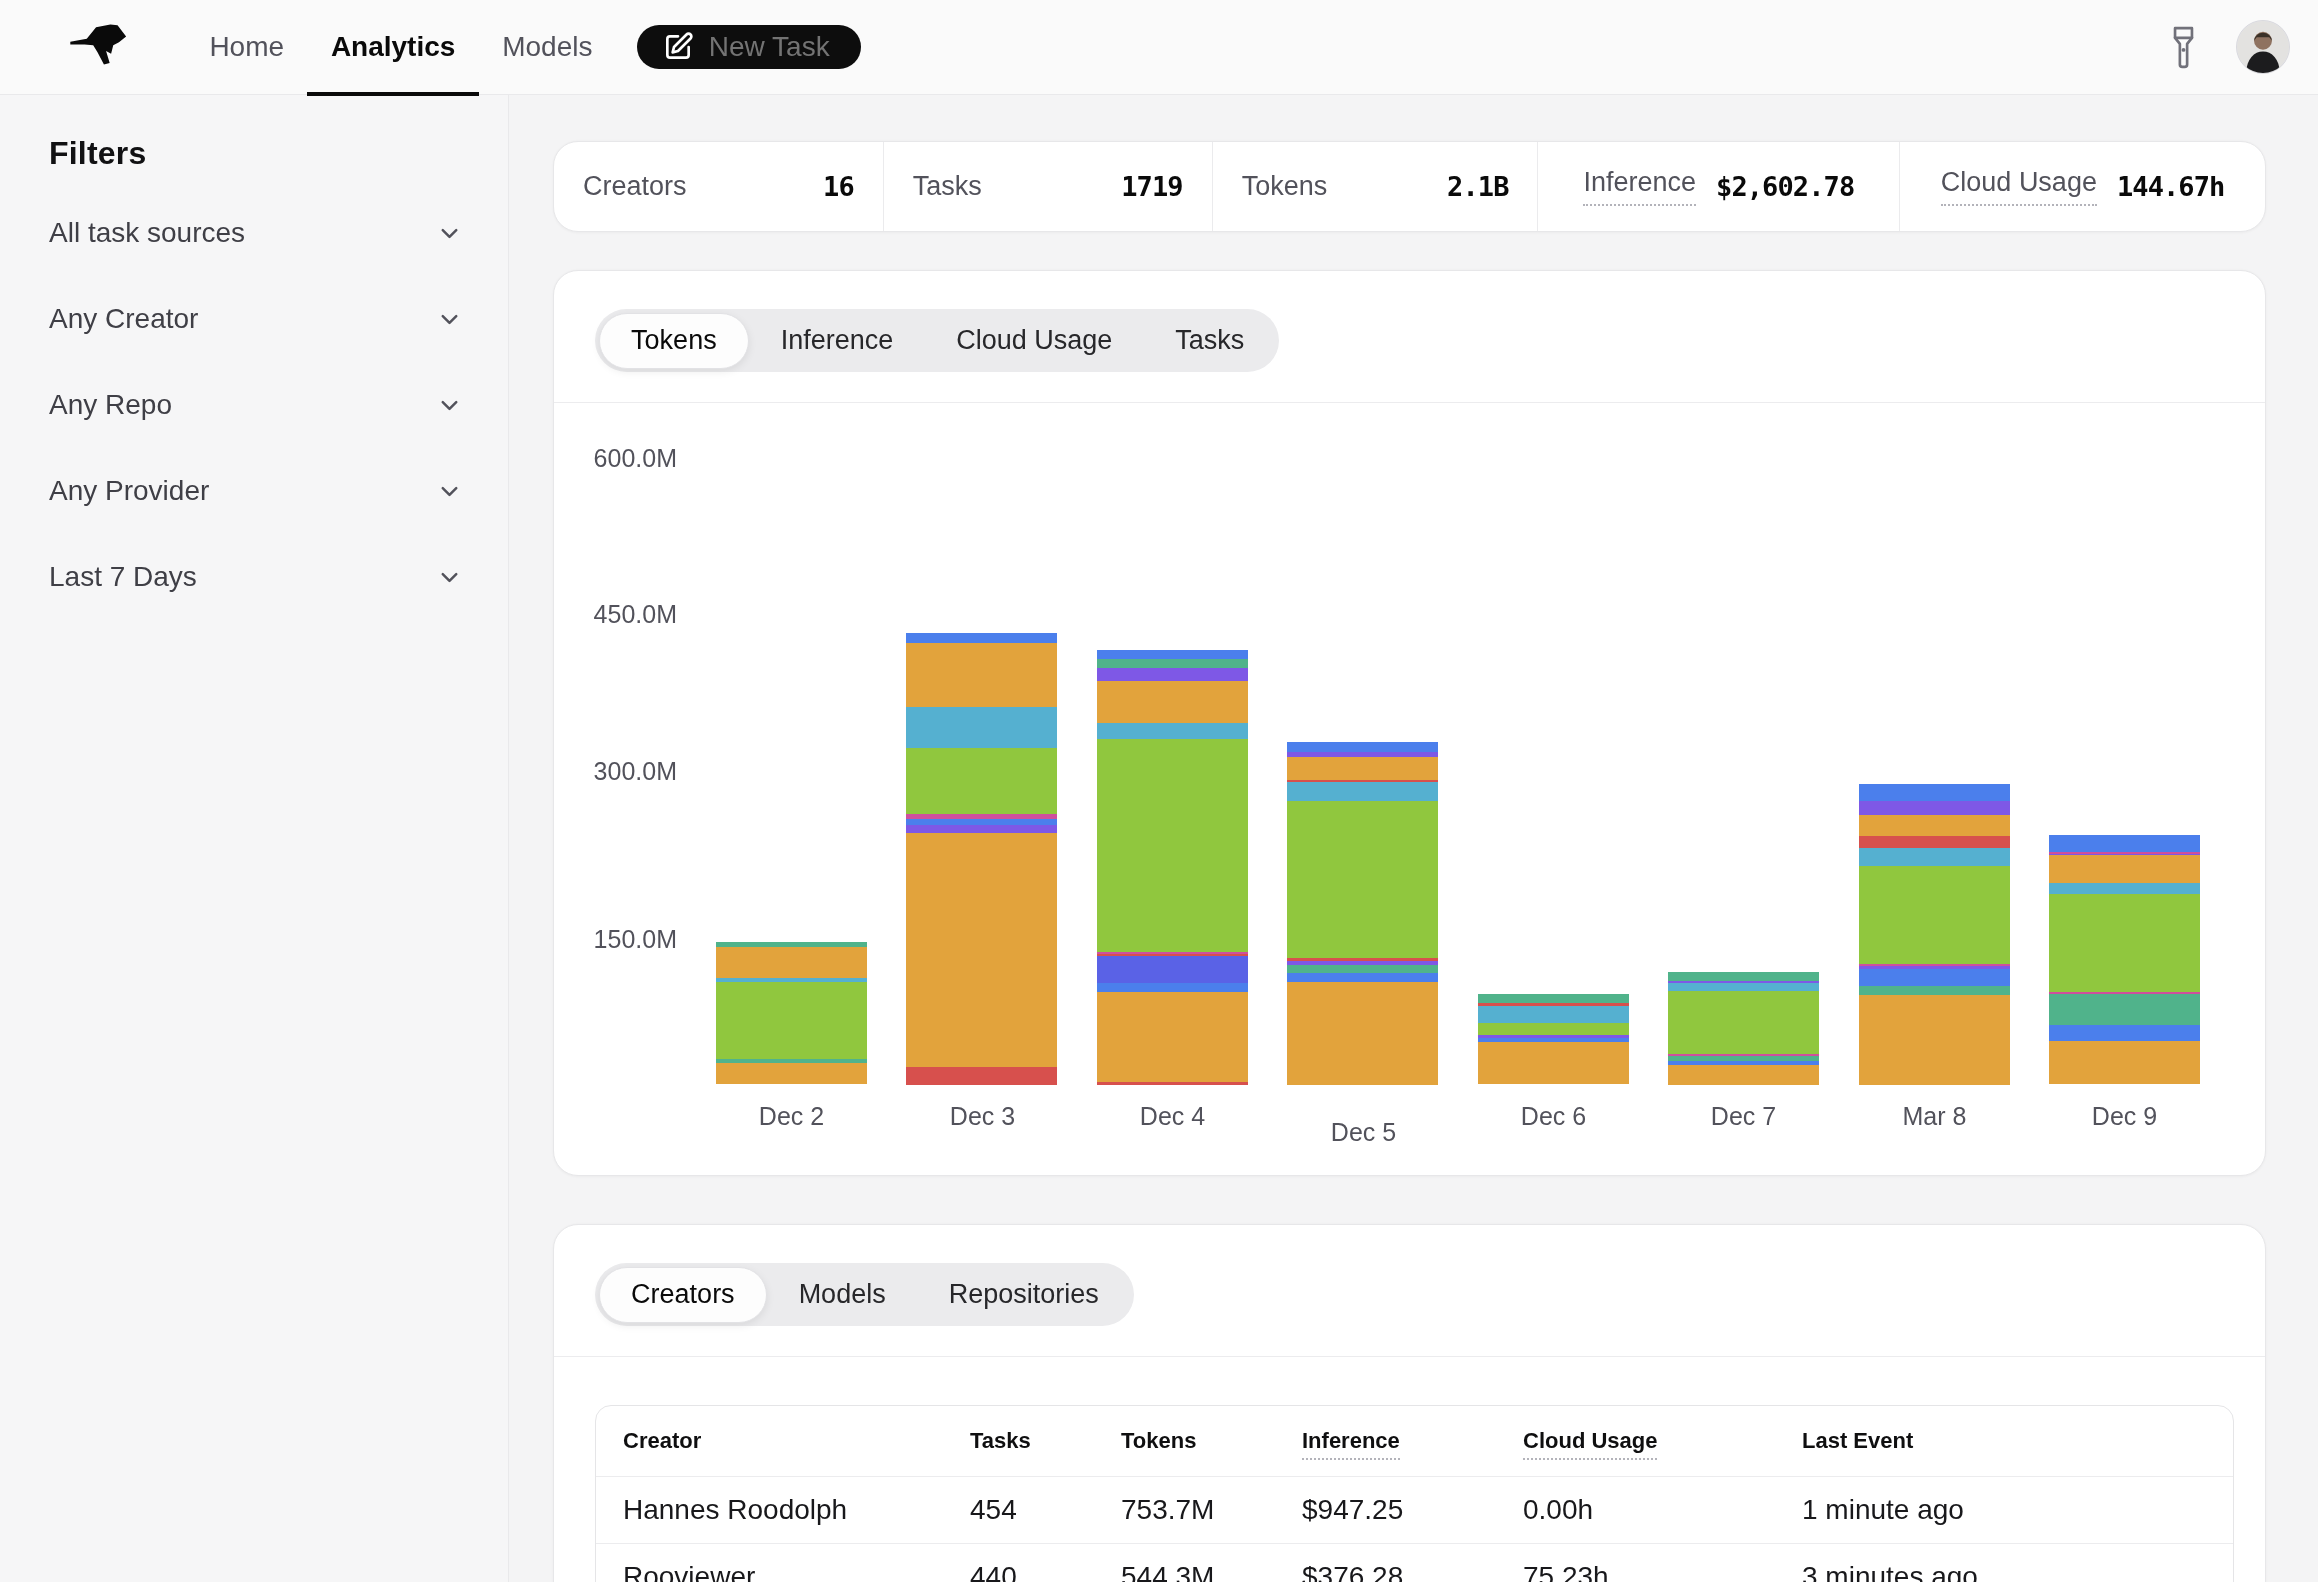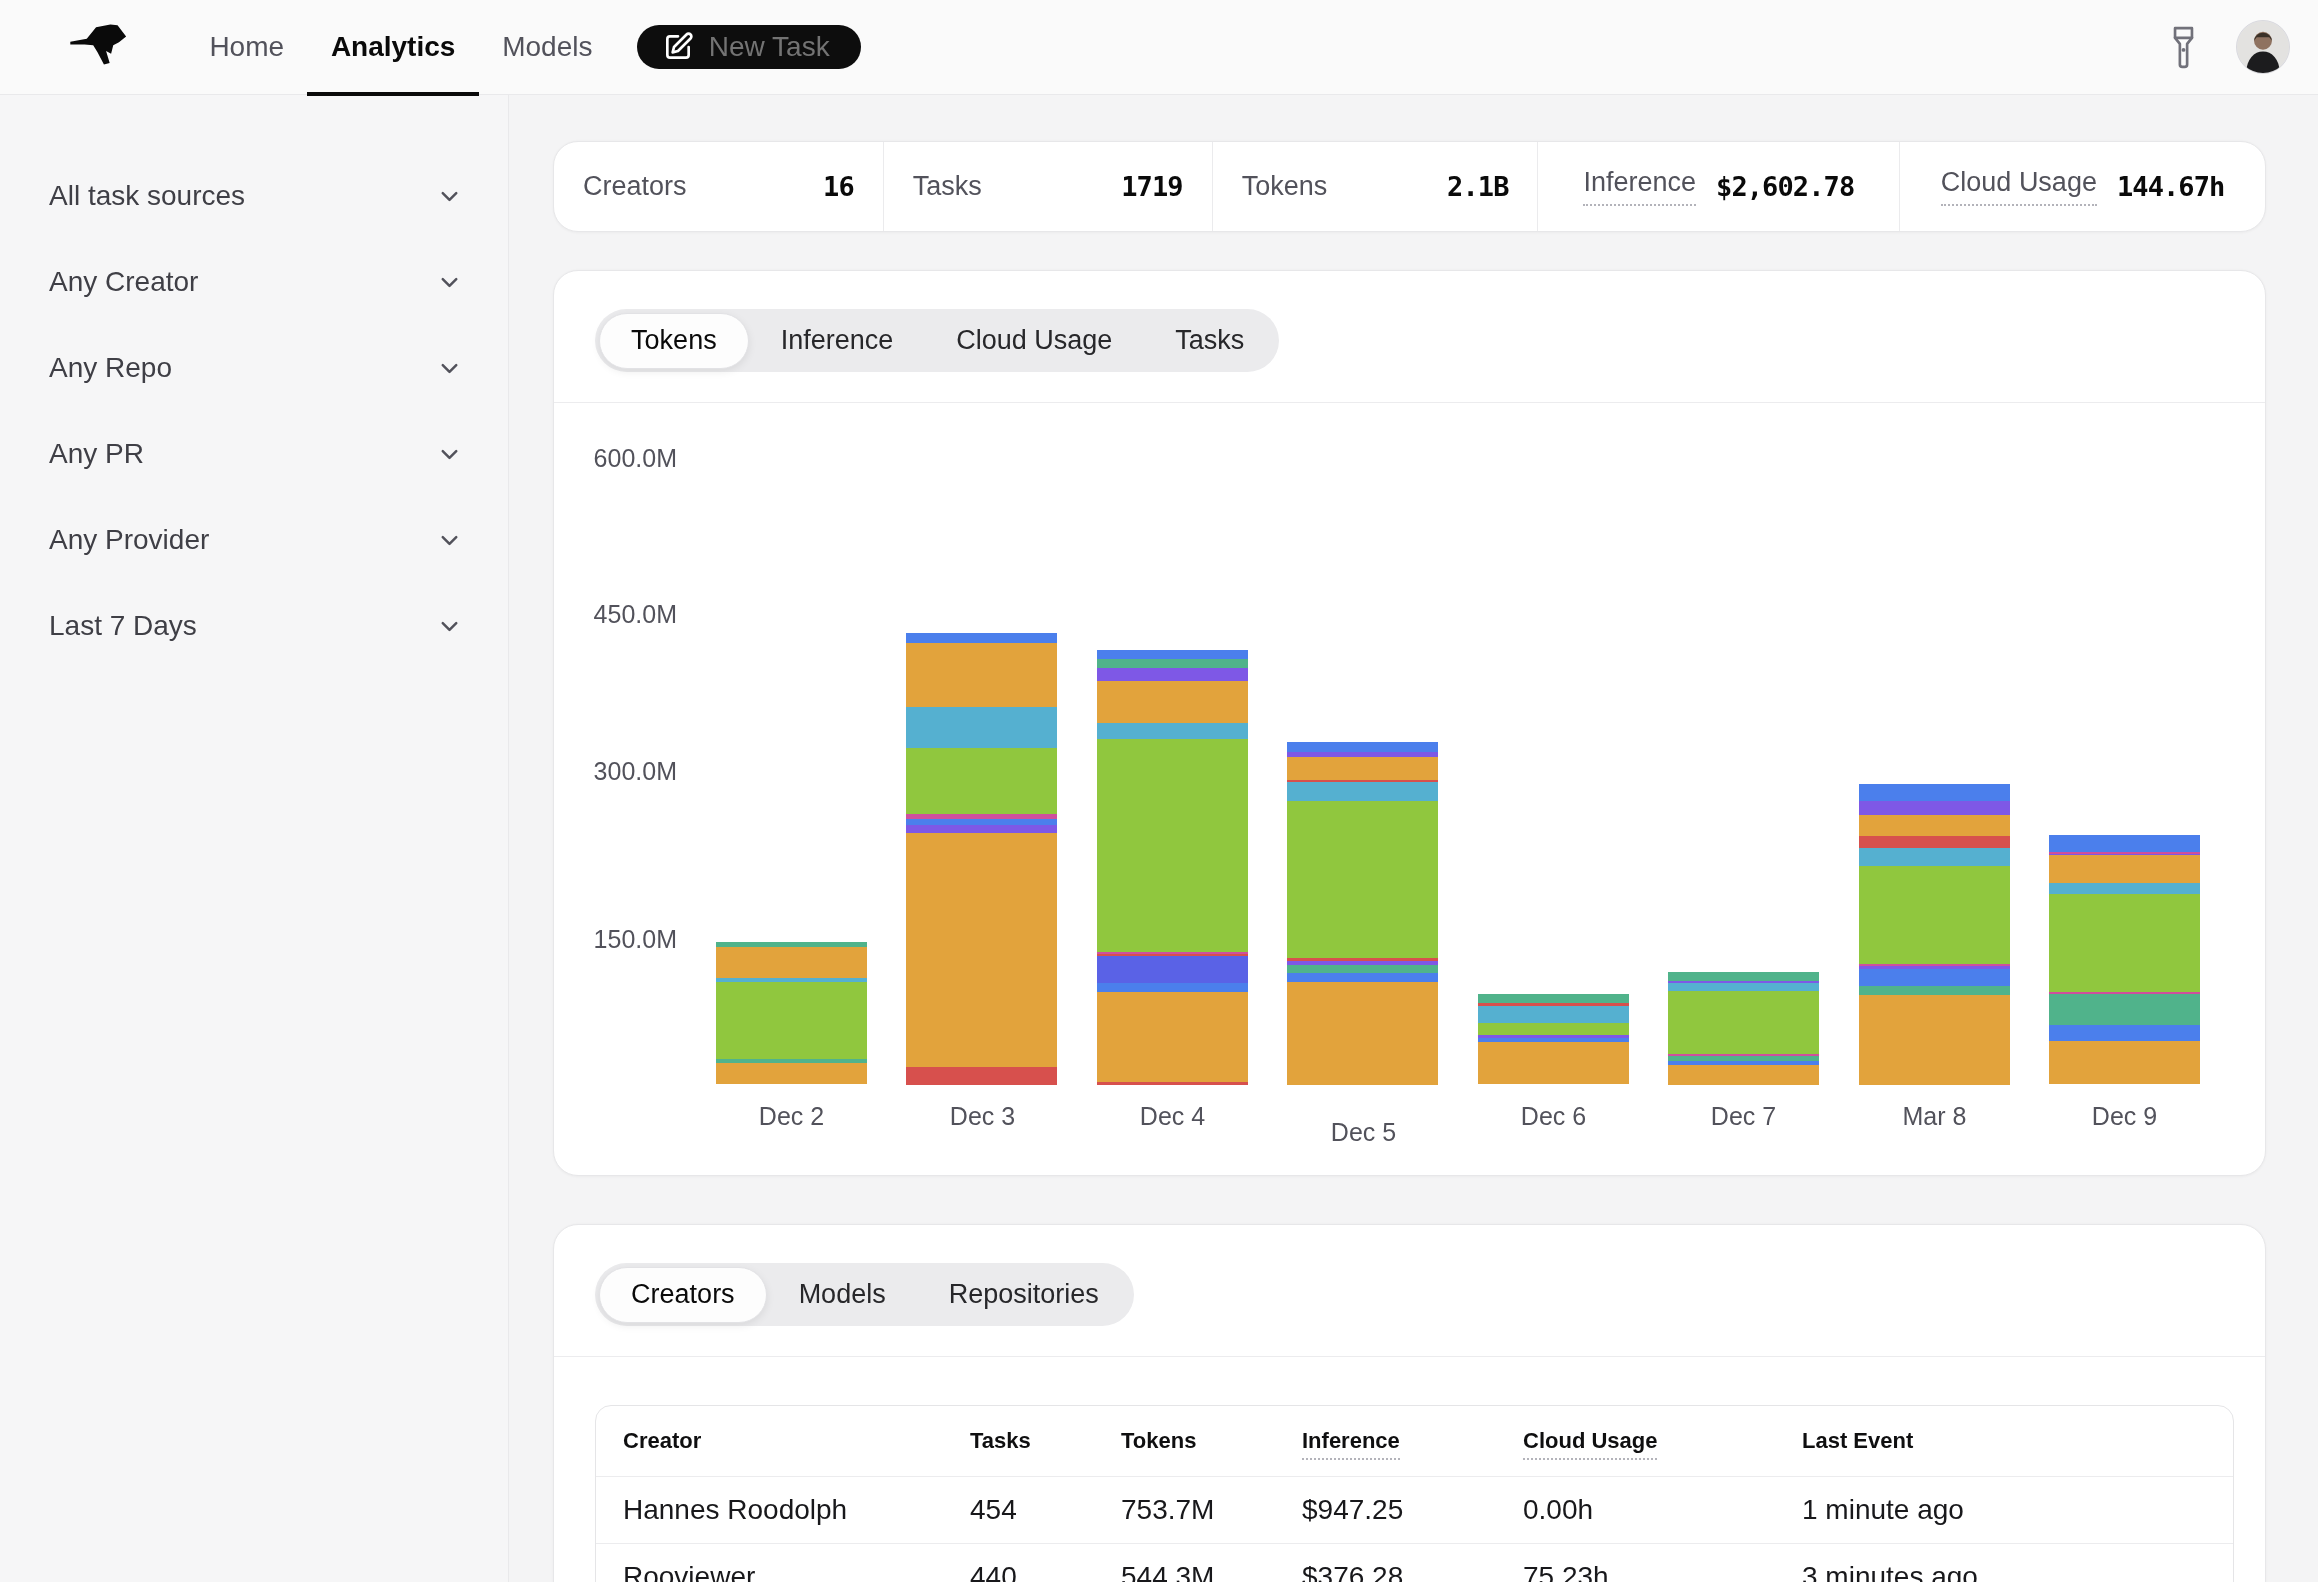--- a/index.html
+++ b/index.html
@@ -108,41 +108,36 @@
           <circle cx="29" cy="29" r="29" fill="#e3e2e0"></circle>
           <circle cx="29" cy="22" r="10" fill="#8f7260"></circle>
           <path d="M29 13a10 10 0 0 1 10 9l-3-4h-14l-3 4a10 10 0 0 1 10-9z" fill="#3a3128"></path>
           <path d="M10 58c1-16 9-24 19-24s18 8 19 24z" fill="#1c1c1e"></path>
         </svg>
       </div>
     </div>
   </header>
 
   <aside>
+    <div class="filters-title">Filters</div>
     <div class="filter-list" id="filter-list">
         <div class="filter-row">
           <span class="filter-label">All task sources</span>
           <svg class="chev" viewBox="0 0 24 24">
             <path d="M6 9l6 6 6-6" fill="none" stroke="#52525b" stroke-width="2.2" stroke-linecap="round" stroke-linejoin="round"></path>
           </svg>
         </div>
         <div class="filter-row">
           <span class="filter-label">Any Creator</span>
           <svg class="chev" viewBox="0 0 24 24">
             <path d="M6 9l6 6 6-6" fill="none" stroke="#52525b" stroke-width="2.2" stroke-linecap="round" stroke-linejoin="round"></path>
           </svg>
         </div>
         <div class="filter-row">
           <span class="filter-label">Any Repo</span>
-          <svg class="chev" viewBox="0 0 24 24">
-            <path d="M6 9l6 6 6-6" fill="none" stroke="#52525b" stroke-width="2.2" stroke-linecap="round" stroke-linejoin="round"></path>
-          </svg>
-        </div>
-        <div class="filter-row">
-          <span class="filter-label">Any PR</span>
           <svg class="chev" viewBox="0 0 24 24">
             <path d="M6 9l6 6 6-6" fill="none" stroke="#52525b" stroke-width="2.2" stroke-linecap="round" stroke-linejoin="round"></path>
           </svg>
         </div>
         <div class="filter-row">
           <span class="filter-label">Any Provider</span>
           <svg class="chev" viewBox="0 0 24 24">
             <path d="M6 9l6 6 6-6" fill="none" stroke="#52525b" stroke-width="2.2" stroke-linecap="round" stroke-linejoin="round"></path>
           </svg>
         </div>

